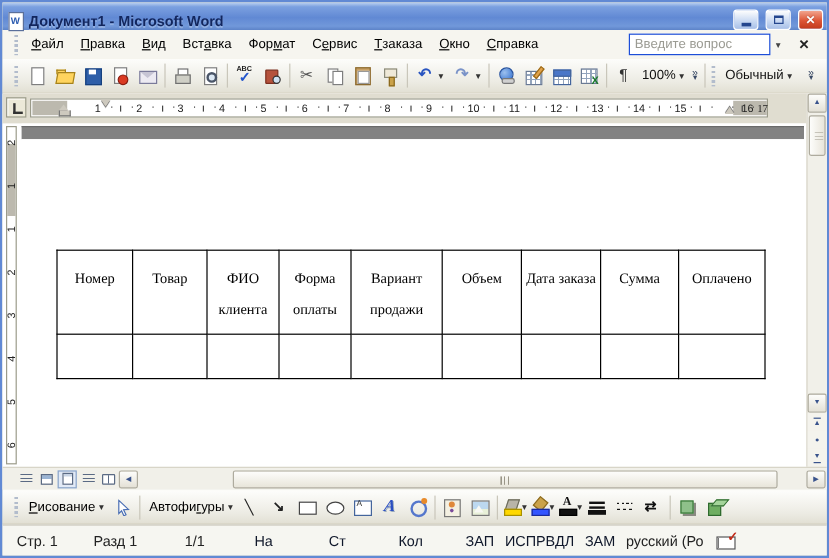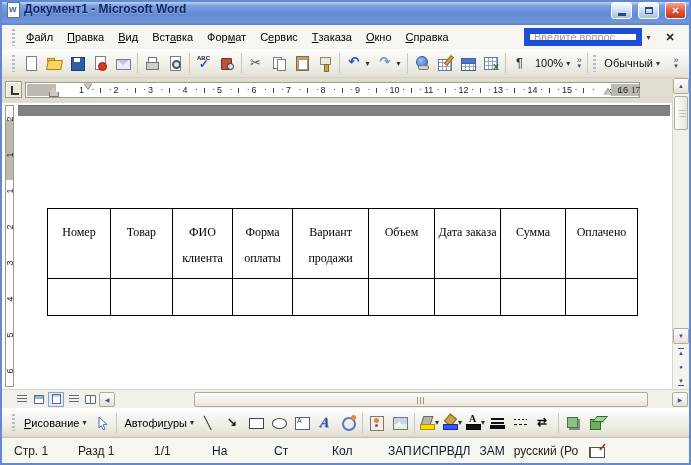--- a/index.html
+++ b/index.html
@@ -1,21 +1,21 @@
 <!DOCTYPE html>
 <html><head>
 <meta charset="utf-8">
 <style>
 *{box-sizing:border-box;margin:0;padding:0}
 html,body{width:691px;height:465px}
 body{font:11px "Liberation Sans",sans-serif;color:#000;background:#fff}
 .window{width:691px;height:465px;border:2px solid #6189d4;display:flex;flex-direction:column;background:#ece9d8;overflow:hidden}
 
 
-.titlebar{height:23px;flex:0 0 23px;background:linear-gradient(180deg,#bdd2f1 0%,#7ba0e0 16%,#6189d4 55%,#7198da 86%,#5d83c8 100%);display:flex;align-items:flex-start;padding:0 3px;gap:4px}
+.titlebar{height:23px;flex:0 0 23px;background:linear-gradient(180deg,#bdd2f1 0%,#7ba0e0 16%,#6189d4 55%,#7198da 86%,#5d83c8 100%);display:flex;align-items:flex-end;padding:0 3px;gap:4px}
 .word-doc-icon{width:15px;height:15px;position:relative;flex:0 0 15px}
 .word-doc-icon::before{content:"";position:absolute;left:2px;top:0;width:11px;height:14px;background:#fff;border:1px solid #5a6f9a}
 .word-doc-icon::after{content:"W";position:absolute;left:4px;top:3px;font:bold 8px "Liberation Sans",sans-serif;color:#2b5bb0}
 .title-text{flex:1;color:#12265e;font-weight:bold;font-size:12px;text-shadow:0 1px 0 rgba(255,255,255,.25);white-space:nowrap;overflow:hidden}
 .winbtn{width:21px;height:17px;border:1px solid #fff;border-radius:3px;display:flex;align-items:center;justify-content:center;margin-left:2px}
 .btn-plain{background:linear-gradient(180deg,#fdfdfd,#c7d8f2 60%,#a8c0e8)}
 .btn-min i{display:block;width:8px;height:3px;background:#24468e;margin-top:7px}
 .btn-restore i{display:block;width:8px;height:7px;border:1px solid #24468e;border-top:2px solid #24468e}
 .btn-close{background:linear-gradient(180deg,#f2a58e,#dd5636 55%,#c23a1c)}
 .btn-close::before{content:"✕";color:#fff;font-weight:bold;font-size:10px;text-shadow:0 0 1px #7c1800}
@@ -26,21 +26,21 @@
 .sep{width:1px;height:20px;background:#c9c6ba;margin:0 2px;flex:0 0 1px}
 .darr::after{content:"▾";font-size:8px;color:#333;margin-left:3px}
 .chev{width:14px;height:22px;display:flex;flex-direction:column;align-items:center;justify-content:center;color:#3a4a66;line-height:6px}
 .chev::before{content:"»";font-size:9px}
 .chev::after{content:"▾";font-size:7px}
 
 
 .menubar{height:24px;flex:0 0 24px;background:#f6f5ef;border-bottom:none}
 .menu-item{padding:4px 7px;white-space:nowrap;cursor:default}
 .menu-item u{text-decoration:underline}
-.q-box{margin-left:auto;width:118px;height:18px;border:6px solid #1d4ed8;background:#fff;color:#9b9b93;display:flex;align-items:center;padding:0 4px;overflow:hidden;white-space:nowrap}
+.q-box{margin-left:auto;width:118px;height:18px;border:1px solid #1d4ed8;background:#fff;color:#9b9b93;display:flex;align-items:center;padding:0 4px;overflow:hidden;white-space:nowrap}
 .q-arrow{width:13px;height:18px;display:flex;align-items:center;justify-content:center;color:#444}
 .q-arrow::before{content:"▾";font-size:8px}
 .mclose{width:18px;height:18px;display:flex;align-items:center;justify-content:center;margin:0 2px 0 6px}
 .mclose::before{content:"✕";font-weight:bold;font-size:11px;color:#222}
 
 
 .toolbar{height:29px;flex:0 0 29px;gap:1px}
 .tbtn{width:22px;height:22px;position:relative;display:flex;align-items:center;justify-content:center;border:1px solid transparent;border-radius:1px;flex:0 0 auto}
 .tbtn.wide{width:30px}
 .ic{width:16px;height:16px;position:relative;display:inline-block}
@@ -559,21 +559,21 @@
       </span>
   </div>
 
   <div class="statusbar">
     <span class="sf" style="width:64px;margin-left:6px">Стр. 1</span>
     <span class="sf" style="width:76px">Разд 1</span>
     <span class="sf" style="width:58px">1/1</span>
     <span class="sf gray" style="width:62px">На</span>
     <span class="sf gray" style="width:58px">Ст</span>
     <span class="sf gray" style="width:56px">Кол</span>
-    <span class="sf gray" style="margin-right:1px">ЗАП</span>
+    <span class="sf gray" style="margin-right:9px">ЗАП</span>
     <span class="sf gray" style="">ИСПР</span>
     <span class="sf gray" style="margin-right:9px">ВДЛ</span>
     <span class="sf gray" style="margin-right:9px">ЗАМ</span>
     <span class="sf">русский (Ро</span>
     <span class="ic-bookcheck"></span>
   </div>
 
 </div>
 
 </body></html>

